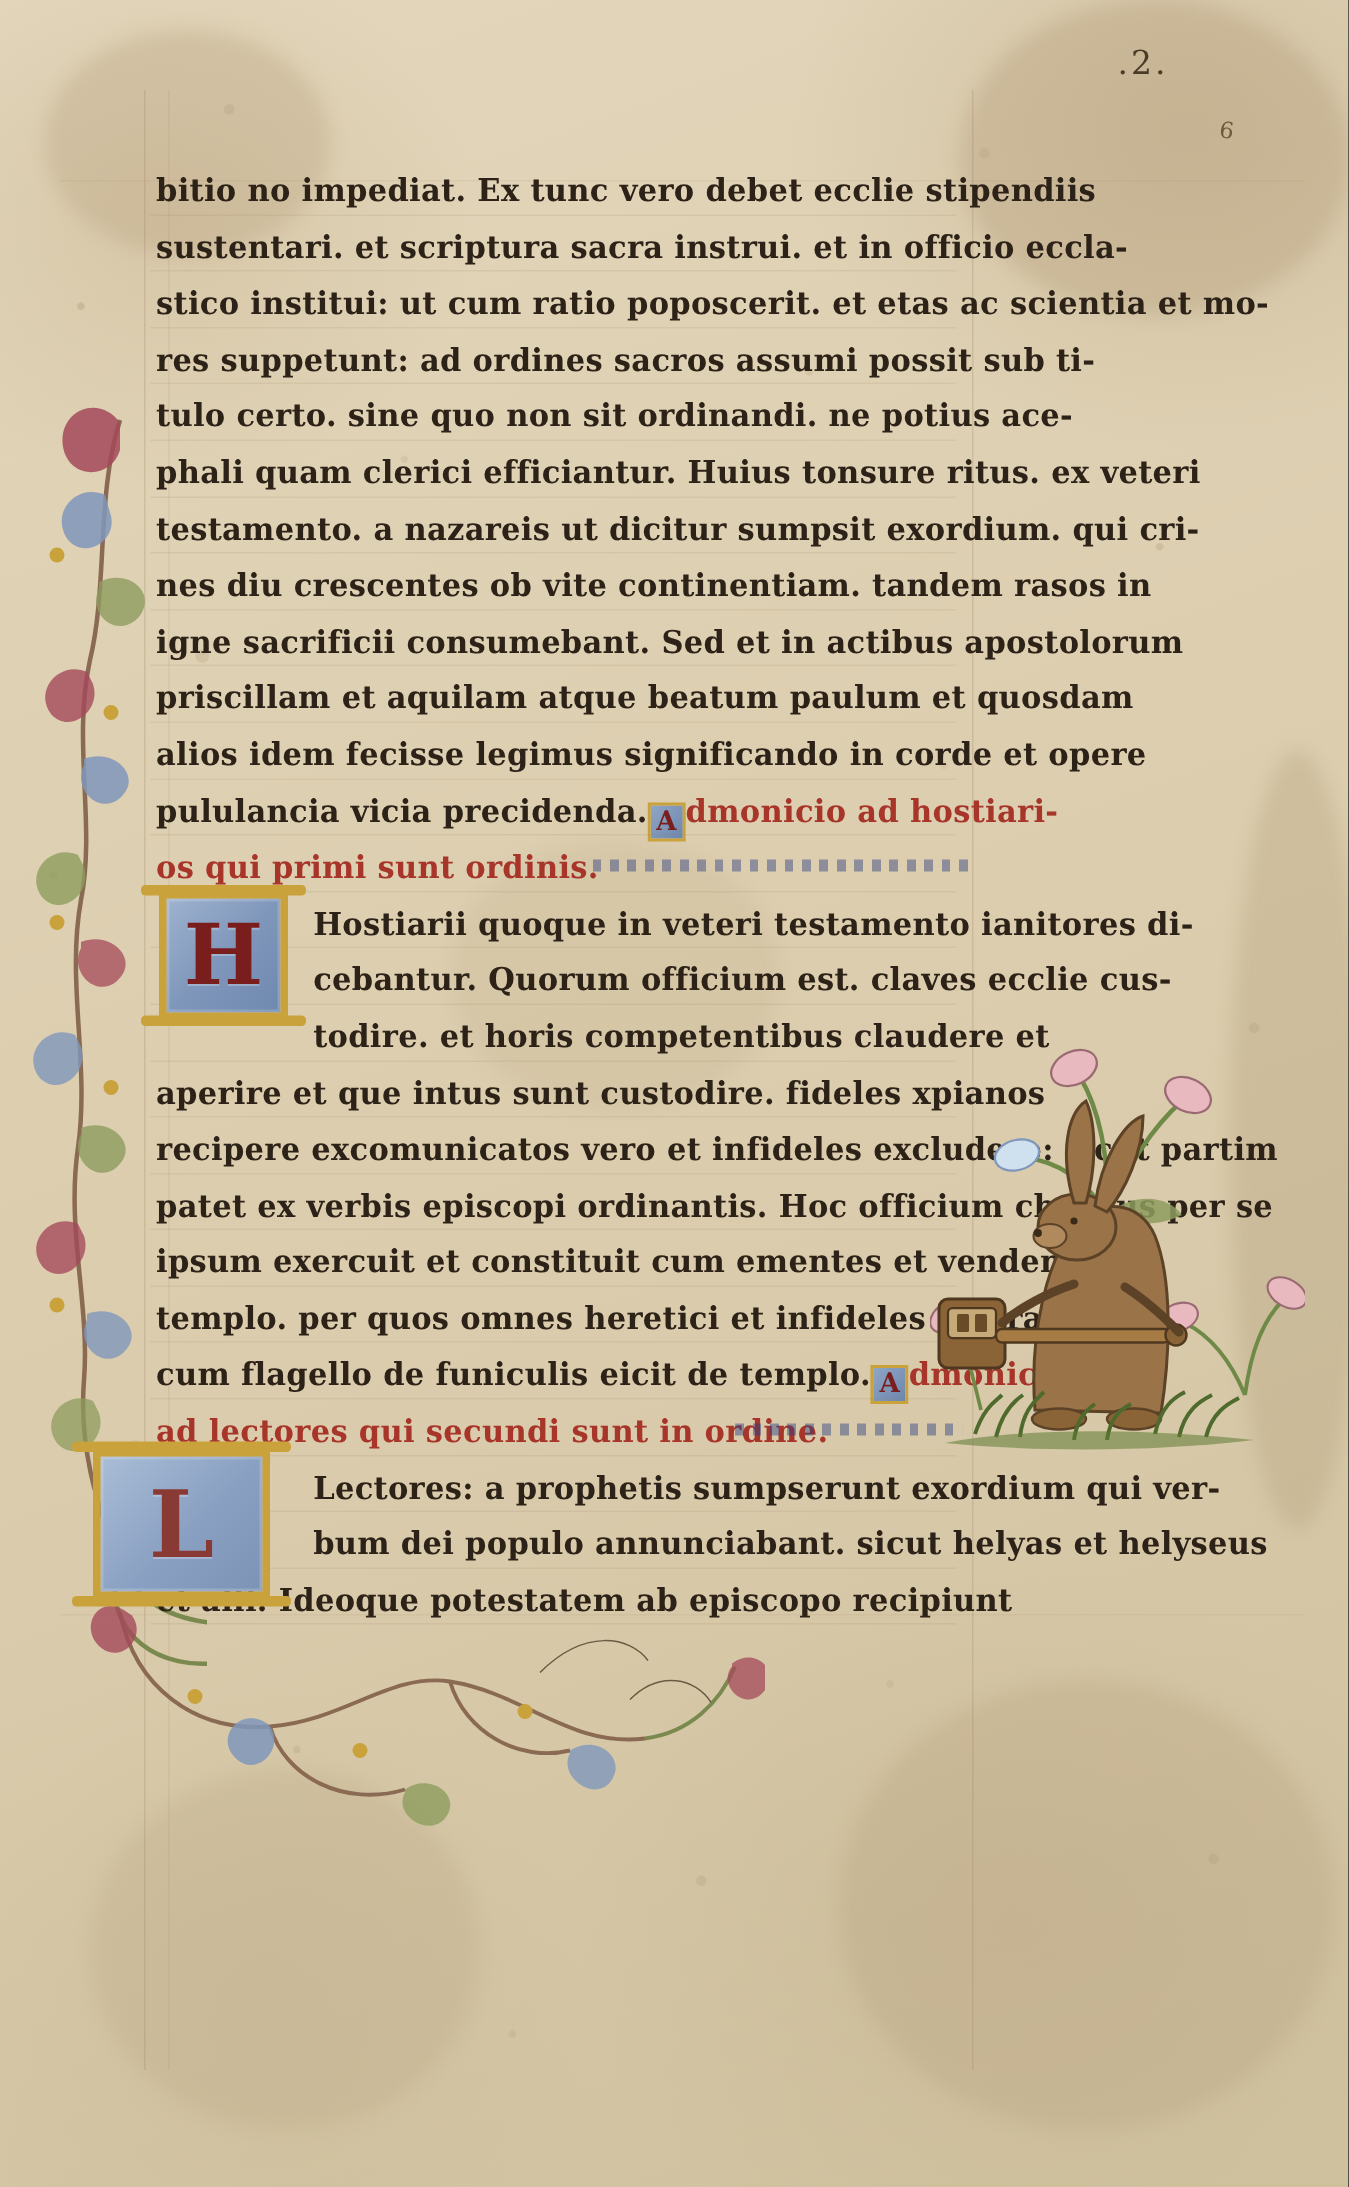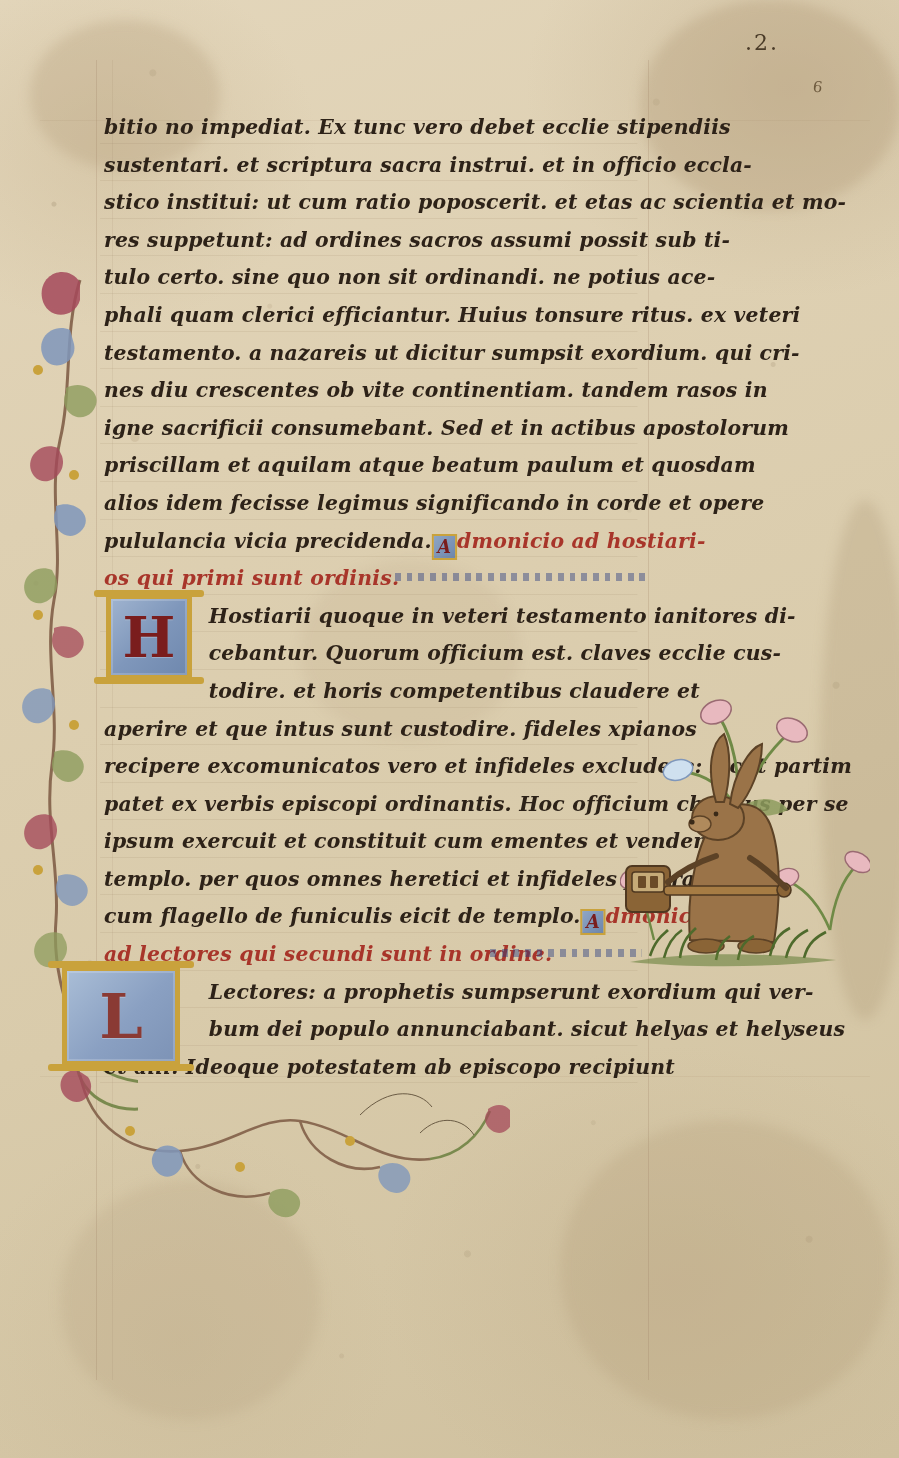--- a/index.html
+++ b/index.html
@@ -77,21 +77,20 @@
     font-size: 15px;
     color: #6d5a3e;
     transform: rotate(8deg);
   }
   
   .text-col {
     position: absolute;
     left: 104px;
     top: 108px;
     width: 540px;
-    font-style: italic;
   }
   .line {
     position: relative;
     height: 37.6px;
     line-height: 37.6px;
     white-space: nowrap;
     font-size: 21px;
     color: #2d2218;
     font-family: "DejaVu Serif", serif;
     letter-spacing: 0.2px;

